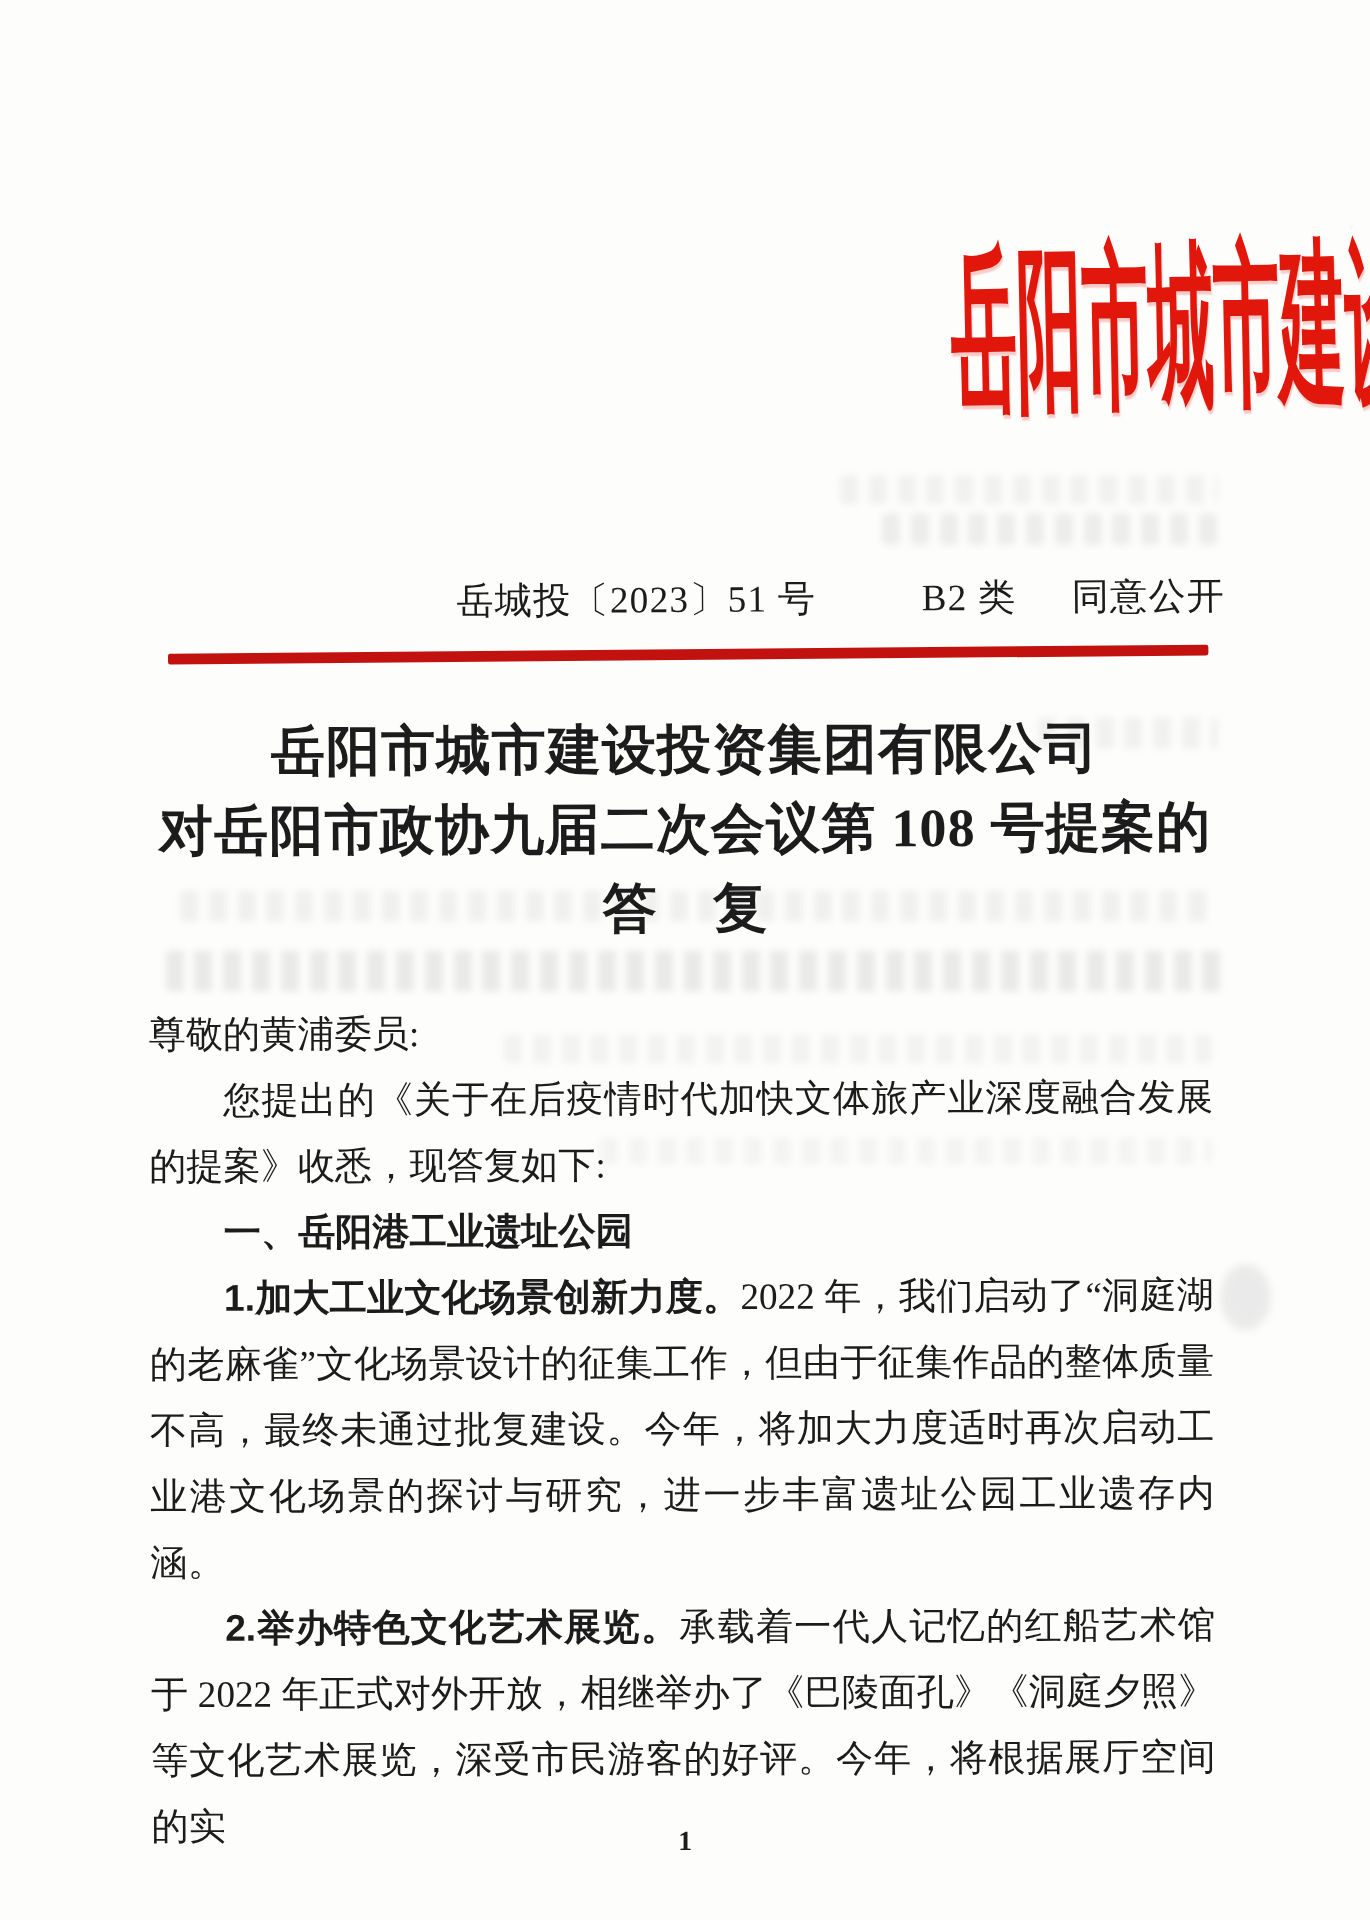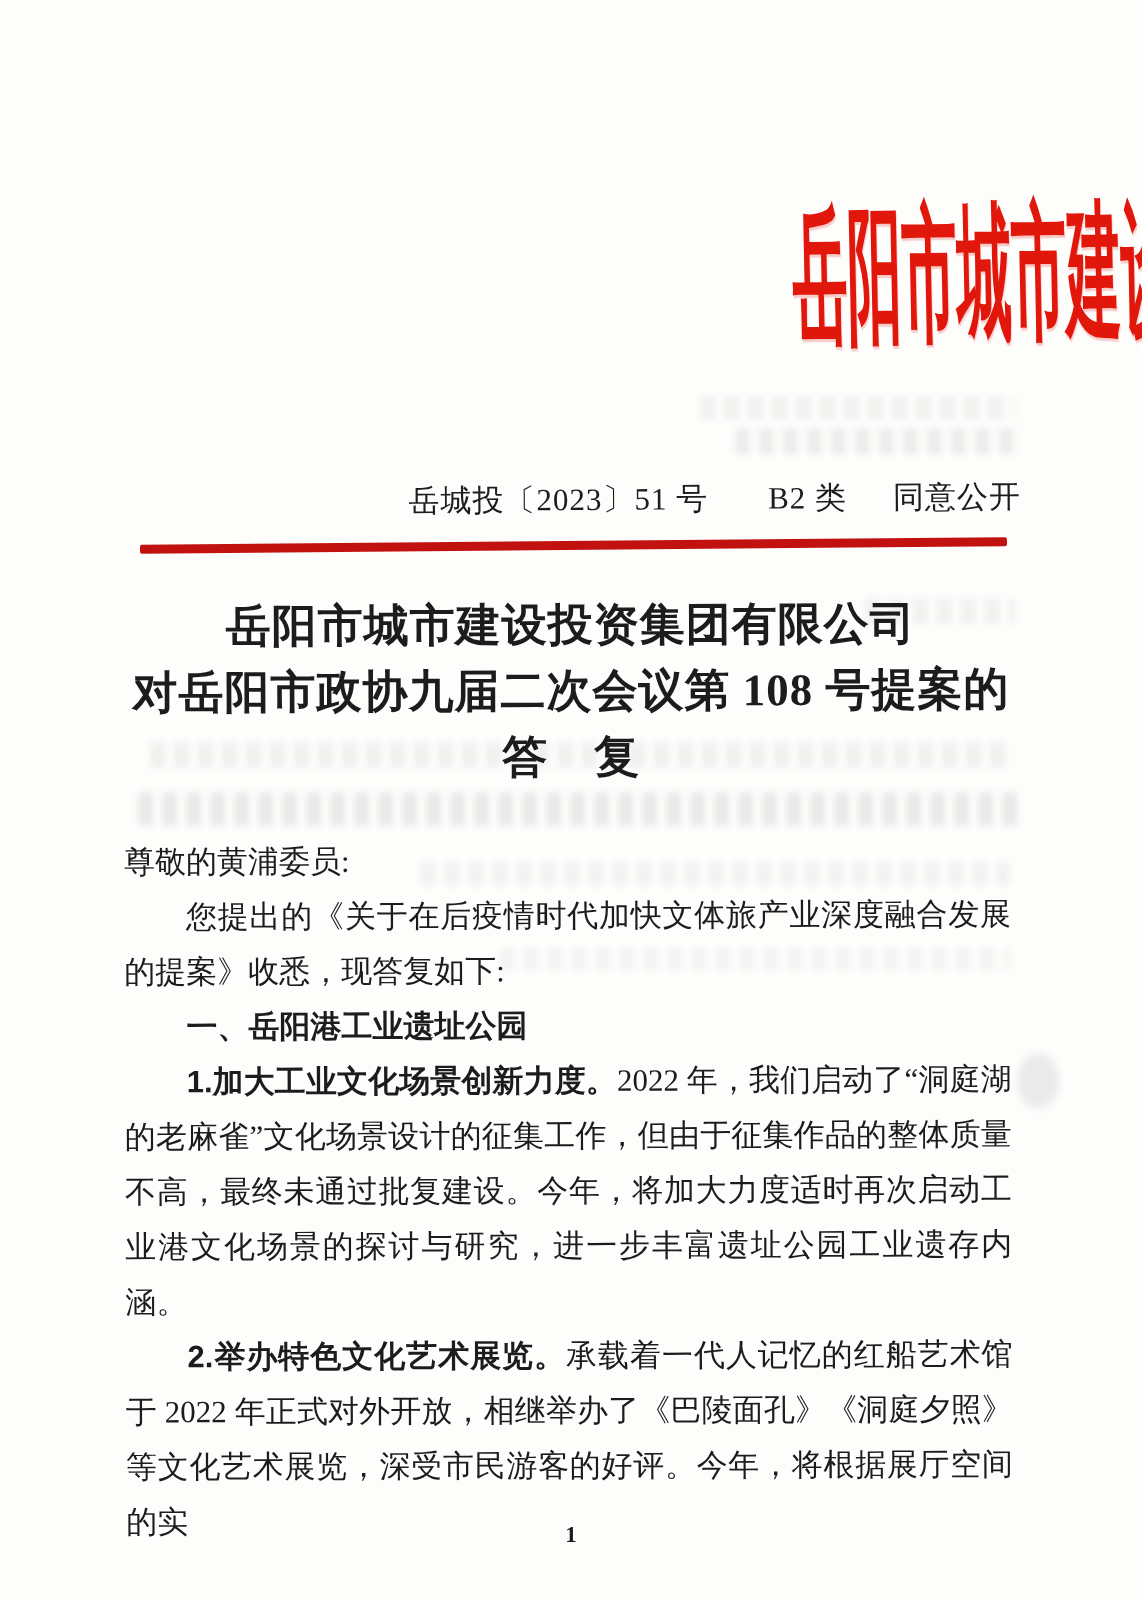--- a/index.html
+++ b/index.html
@@ -50,21 +50,21 @@
 
   .refline{
     position:absolute;top:480px;left:0;width:1142px;
     box-sizing:border-box;padding-right:121px;
     display:flex;justify-content:flex-end;align-items:baseline;
     font-size:31px;line-height:1.3;
     letter-spacing:1px;
     transform:rotate(-0.4deg);
     z-index:1;
   }
-  .refline .cls{margin-left:60px;}
+  .refline .cls{margin-left:88px;}
   .refline .pub{margin-left:46px;}
 
   .rule{
     position:absolute;left:140px;top:541px;
     width:867px;height:9px;
     background:var(--rule-red);
     border-radius:2px;
     transform:rotate(-0.5deg);
     z-index:1;
   }

